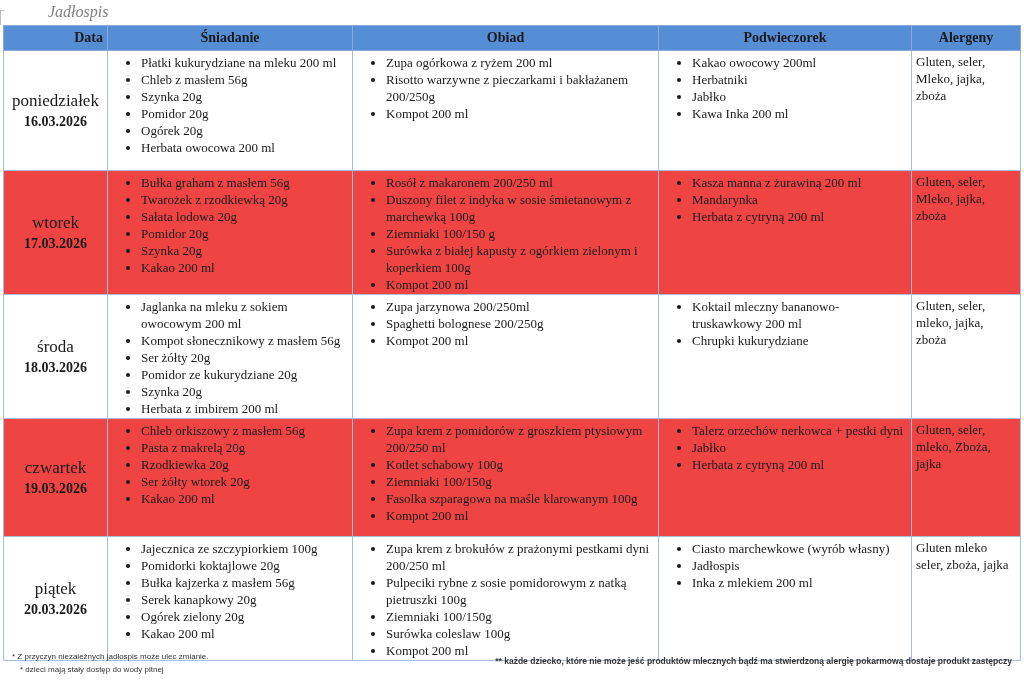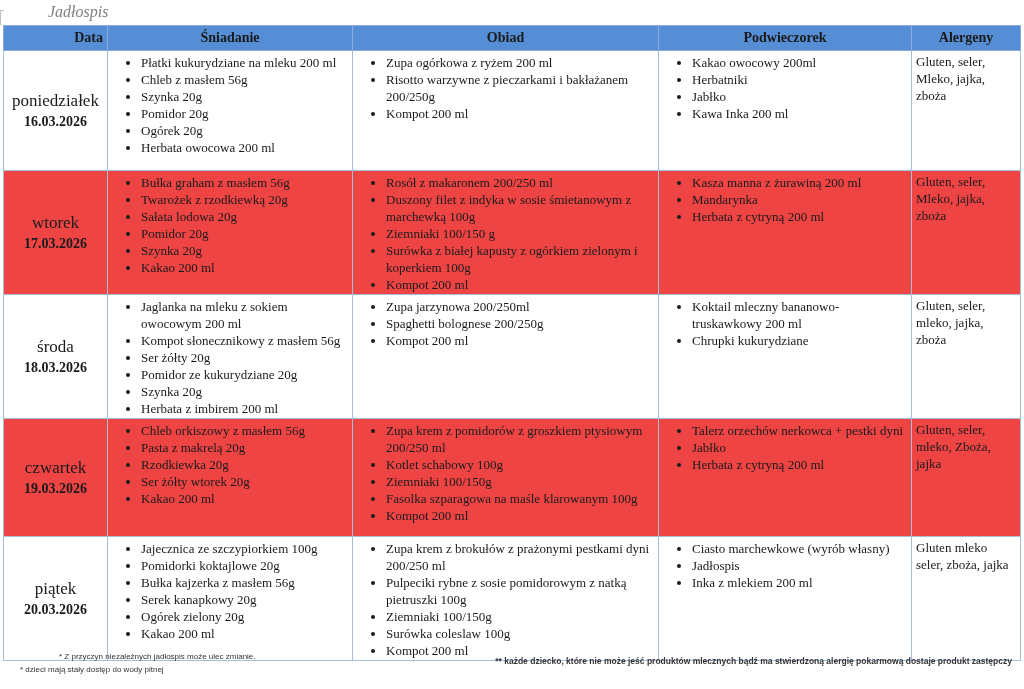--- a/index.html
+++ b/index.html
@@ -11,21 +11,21 @@
   table.menu th.col-date { text-align: right; padding-left: 5px; }
   table.menu td { border: 1px solid #a6bfd9; vertical-align: top; font-size: 13px; line-height: 17px; padding: 2px 4px 0 4px; }
   tr.shaded td { background: #ef4444; }
   td.date-cell { text-align: center; vertical-align: middle !important; padding-top: 0; }
   .dayname { display: block; font-size: 17px; line-height: 20px; }
   .daydate { display: block; font-size: 14px; line-height: 21px; font-weight: bold; }
   ul.items { margin: 1px; padding: 0 0 0 28px; list-style: disc; }
   ul.items li { padding-left: 0; }
   .allergens { font-size: 13px; line-height: 17px; padding-left: 1px; }
   .footnote { position: absolute; font-family: "Liberation Sans", sans-serif; font-size: 8px; color: #333; }
-  .fn1 { left: 12px; top: 652px; margin-left: 47px; }
+  .fn1 { left: 12px; top: 652px; }
   .fn2 { left: 20px; top: 665px; }
   .fn3 { right: 12px; top: 656px; font-weight: bold; font-size: 8.5px; }
 </style>
 </head>
 <body>
 
 <div class="page-title">Jadłospis</div>
 <div class="left-rule"></div>
 
 <table class="menu">

